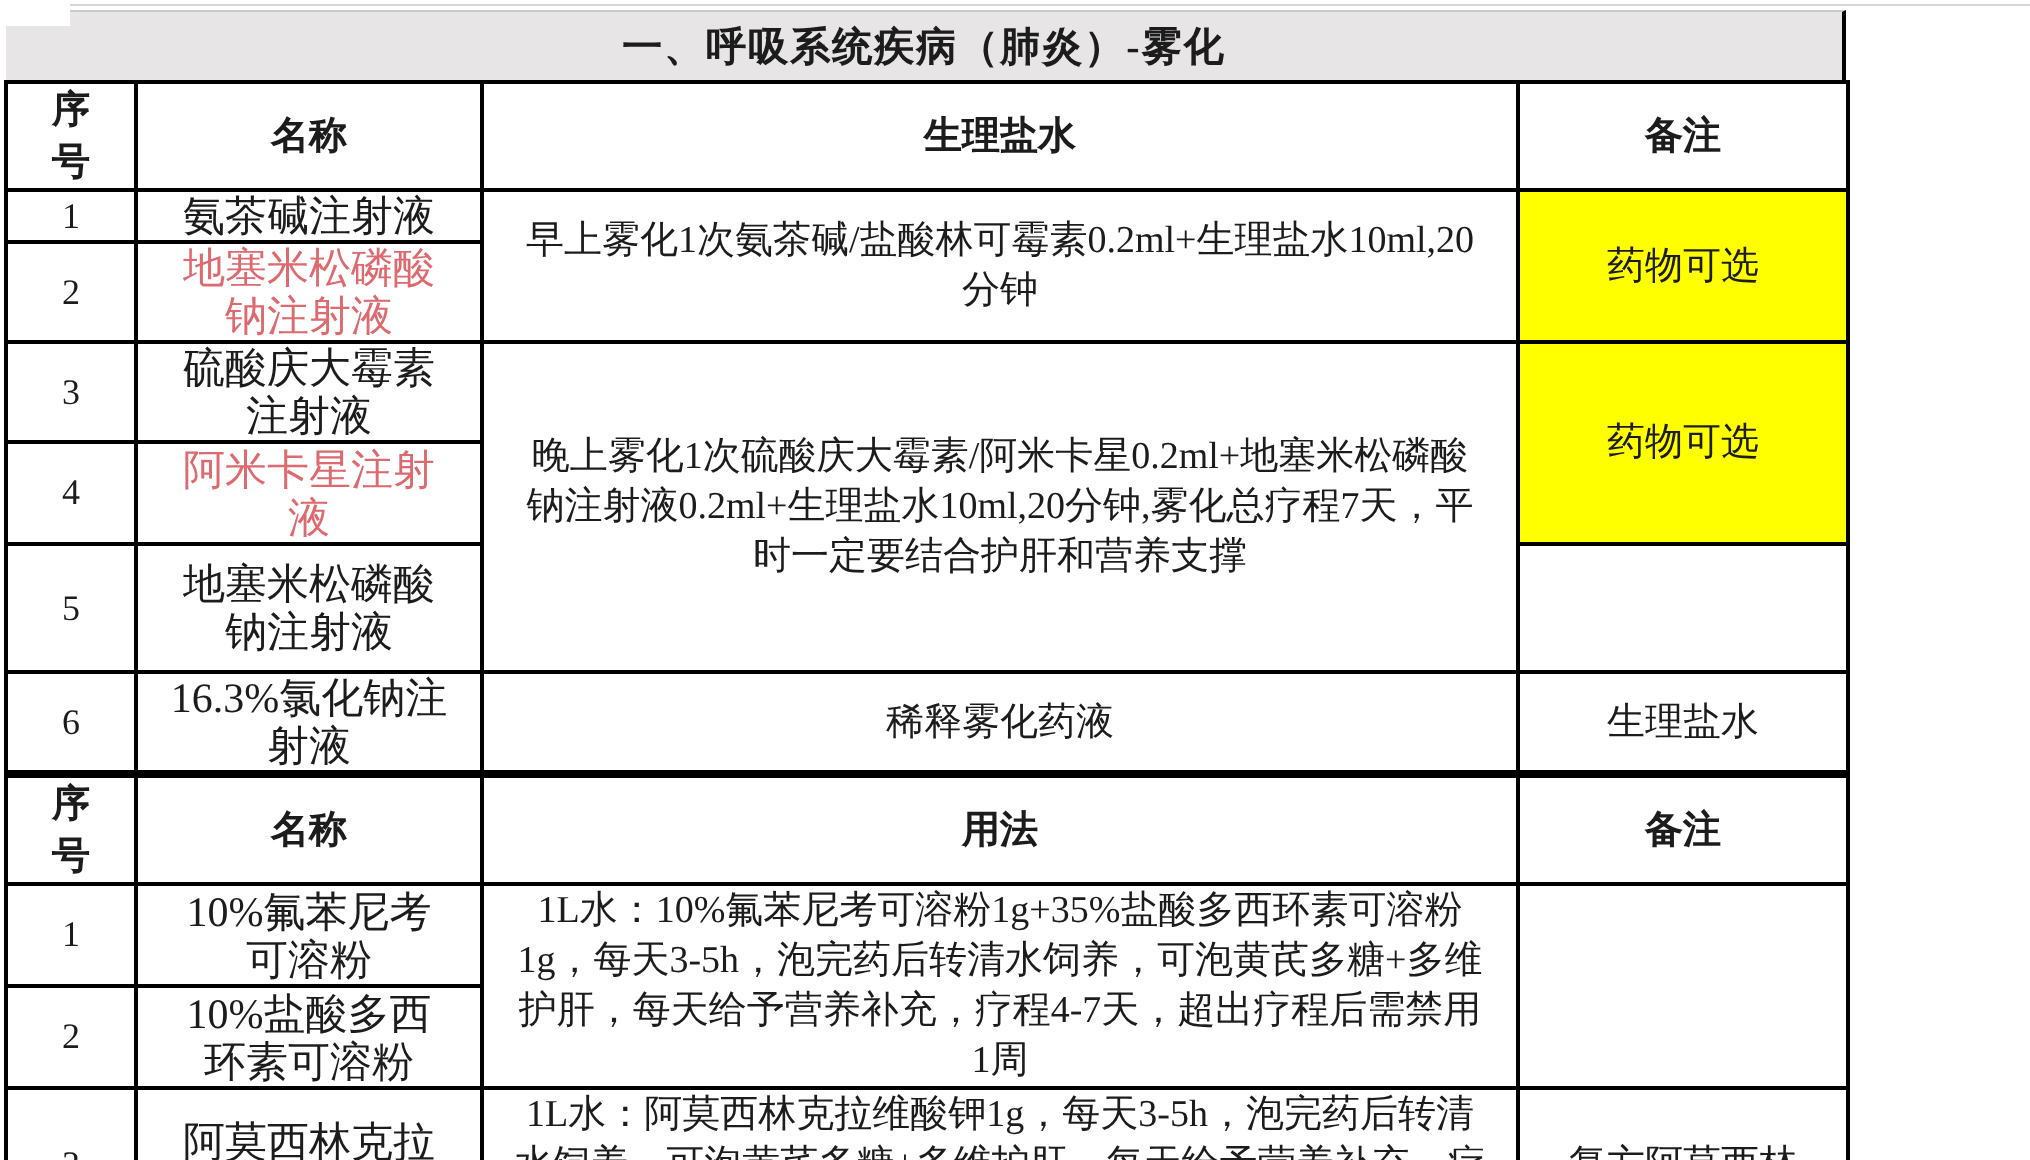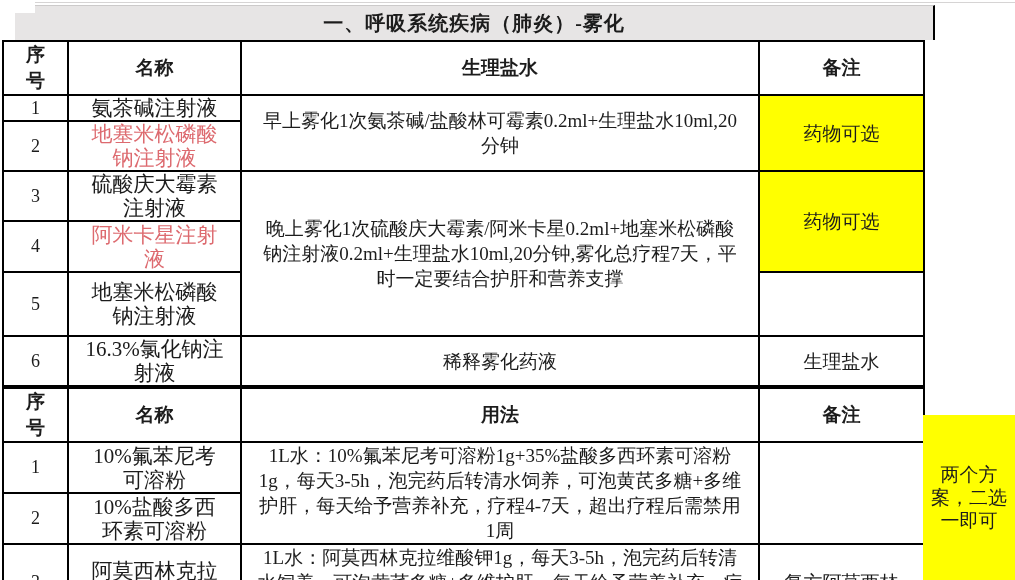--- a/index.html
+++ b/index.html
@@ -2,21 +2,21 @@
 <html><head>
 <meta charset="utf-8">
 <style>
   html,body{margin:0;padding:0;background:#fff;}
   .canvas{
     position:relative;width:1015px;height:580px;background:#ffffff;
     font-family:"Liberation Serif","DejaVu Serif",serif;color:#1c1c1c;overflow:hidden;
   }
   .topline{position:absolute;left:0;top:2px;width:1015px;height:1px;background:#d6d4d4;}
   .titlebar{
-    position:absolute;left:15px;width:920px;background:#e7e5e5;box-sizing:border-box;
+    position:absolute;left:3px;width:920px;background:#e7e5e5;box-sizing:border-box;
     display:flex;align-items:center;justify-content:center;
     font-weight:bold;font-size:20px;letter-spacing:1px;
     border-right:2px solid #000;
   }
   #bar1{top:5px;height:35px;border-top:1px solid #cccaca;}
   #bar2{top:347px;height:40px;border-top:1px solid #7a7a7a;border-left:1px solid #aaa;}
   .notch{position:absolute;left:0;top:0;width:35px;height:13px;background:#ffffff;}
   table.grid{
     position:absolute;left:2px;border-collapse:collapse;table-layout:fixed;background:#fff;
   }
@@ -126,17 +126,14 @@
     </tr>
     <tr style="height:66px">
       <td class="num">3</td>
       <td class="name">阿莫西林克拉维酸钾可溶粉</td>
       <td class="body">1L水：阿莫西林克拉维酸钾1g，每天3-5h，泡完药后转清水饲养，可泡黄芪多糖+多维护肝，每天给予营养补充，疗程4-7天，超出疗程后需禁用1周</td>
       <td class="body">复方阿莫西林</td>
     </tr>
   </tbody>
     </table>
 
-  <div class="side-note">
-    <div class="inner">两个方案，二选一即可</div>
-  </div>
 
 </div>
 
 </body></html>

